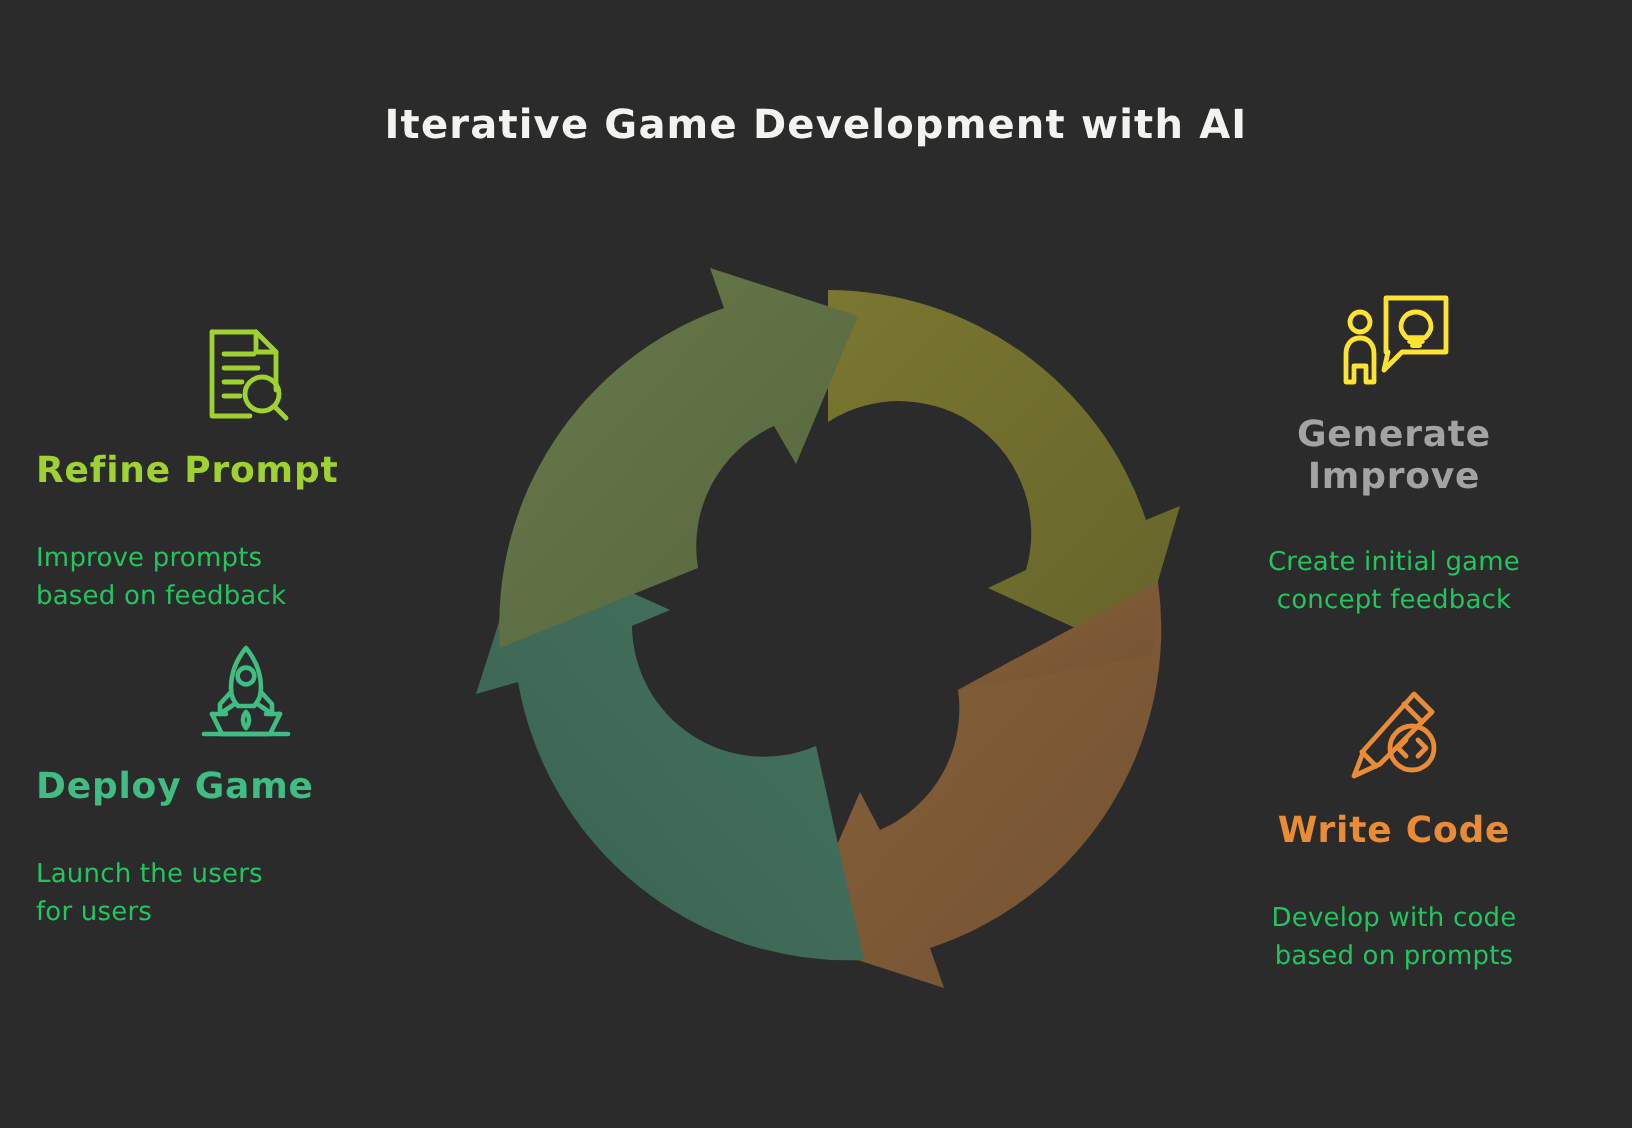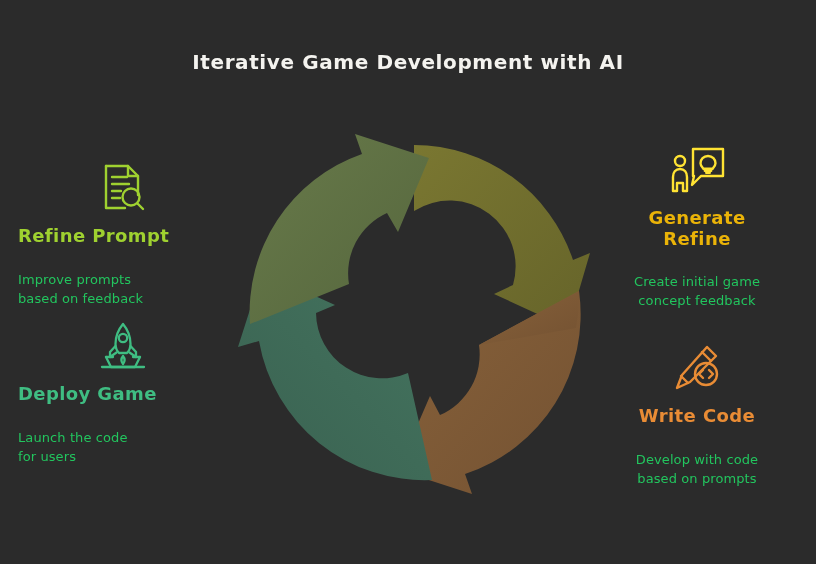--- a/index.html
+++ b/index.html
@@ -71,21 +71,21 @@
     margin-top: 24px;
   }
 
   #node-refine  { left: 18px;  top: 158px; }
   #node-deploy  { left: 18px;  top: 316px; }
   #node-generate{ left: 592px; top: 140px; }
   #node-write   { left: 592px; top: 338px; }
 
   .t-refine   { color: #9fd130; }
   .t-deploy   { color: #3fbd82; }
-  .t-generate { color: #eab308; }
+  .t-generate { color: #a3a3a3; }
   .t-write    { color: #e98c35; }
 </style>
 </head>
 <body>
 
 <div class="canvas">
 
   <div class="page-title">Iterative Game Development with AI</div>
 
   <div class="cycle-wrap">
@@ -186,39 +186,39 @@
         <path d="M35.5 27 L41 33 L41 38 L34.5 33.5"></path>
         <path d="M28 37 C30 39.5 30 42.5 28 45 C26 42.5 26 39.5 28 37 Z"></path>
         <path d="M11 38 L16 48 H40 L45 38"></path>
         <path d="M11 38 H18"></path>
         <path d="M45 38 H38"></path>
         <path d="M7 48 H49"></path>
       </svg>
     </div>
     <div class="node-title t-deploy">Deploy Game</div>
     <div class="node-desc">
-      <div>Launch the code</div>
+      <div>Launch the users</div>
       <div>for users</div>
     </div>
   </div>
 
   <div class="node node-right" id="node-generate">
     <div class="node-icon">
       <svg width="60" height="56" viewBox="0 0 60 56" fill="none" stroke="#ffe333" stroke-width="2.4" stroke-linecap="round" stroke-linejoin="round">
         <circle cx="13" cy="18" r="5"></circle>
         <path d="M13 26 C8.5 26 6 29.5 6 34 V48 H10 V40 H16 V48 H20 V34 C20 29.5 17.5 26 13 26 Z"></path>
         <path d="M26 6 H56 V33 H34 L25 42 L27 33 H26 Z"></path>
         <path d="M41 13 C45.5 13 48.5 16.4 48.5 20.3 C48.5 23 46.8 24.6 45.6 25.8 H36.4 C35.2 24.6 33.5 23 33.5 20.3 C33.5 16.4 36.5 13 41 13 Z"></path>
         <path d="M37.8 27.8 H44.2"></path>
         <path d="M39.2 29.8 H42.8"></path>
       </svg>
     </div>
     <div class="node-title t-generate">
       <div>Generate</div>
-      <div>Refine</div>
+      <div>Improve</div>
     </div>
     <div class="node-desc">
       <div>Create initial game</div>
       <div>concept feedback</div>
     </div>
   </div>
 
   <div class="node node-right" id="node-write">
     <div class="node-icon">
       <svg width="58" height="56" viewBox="0 0 58 56" fill="none" stroke="#e98c35" stroke-width="2.4" stroke-linecap="round" stroke-linejoin="round">

